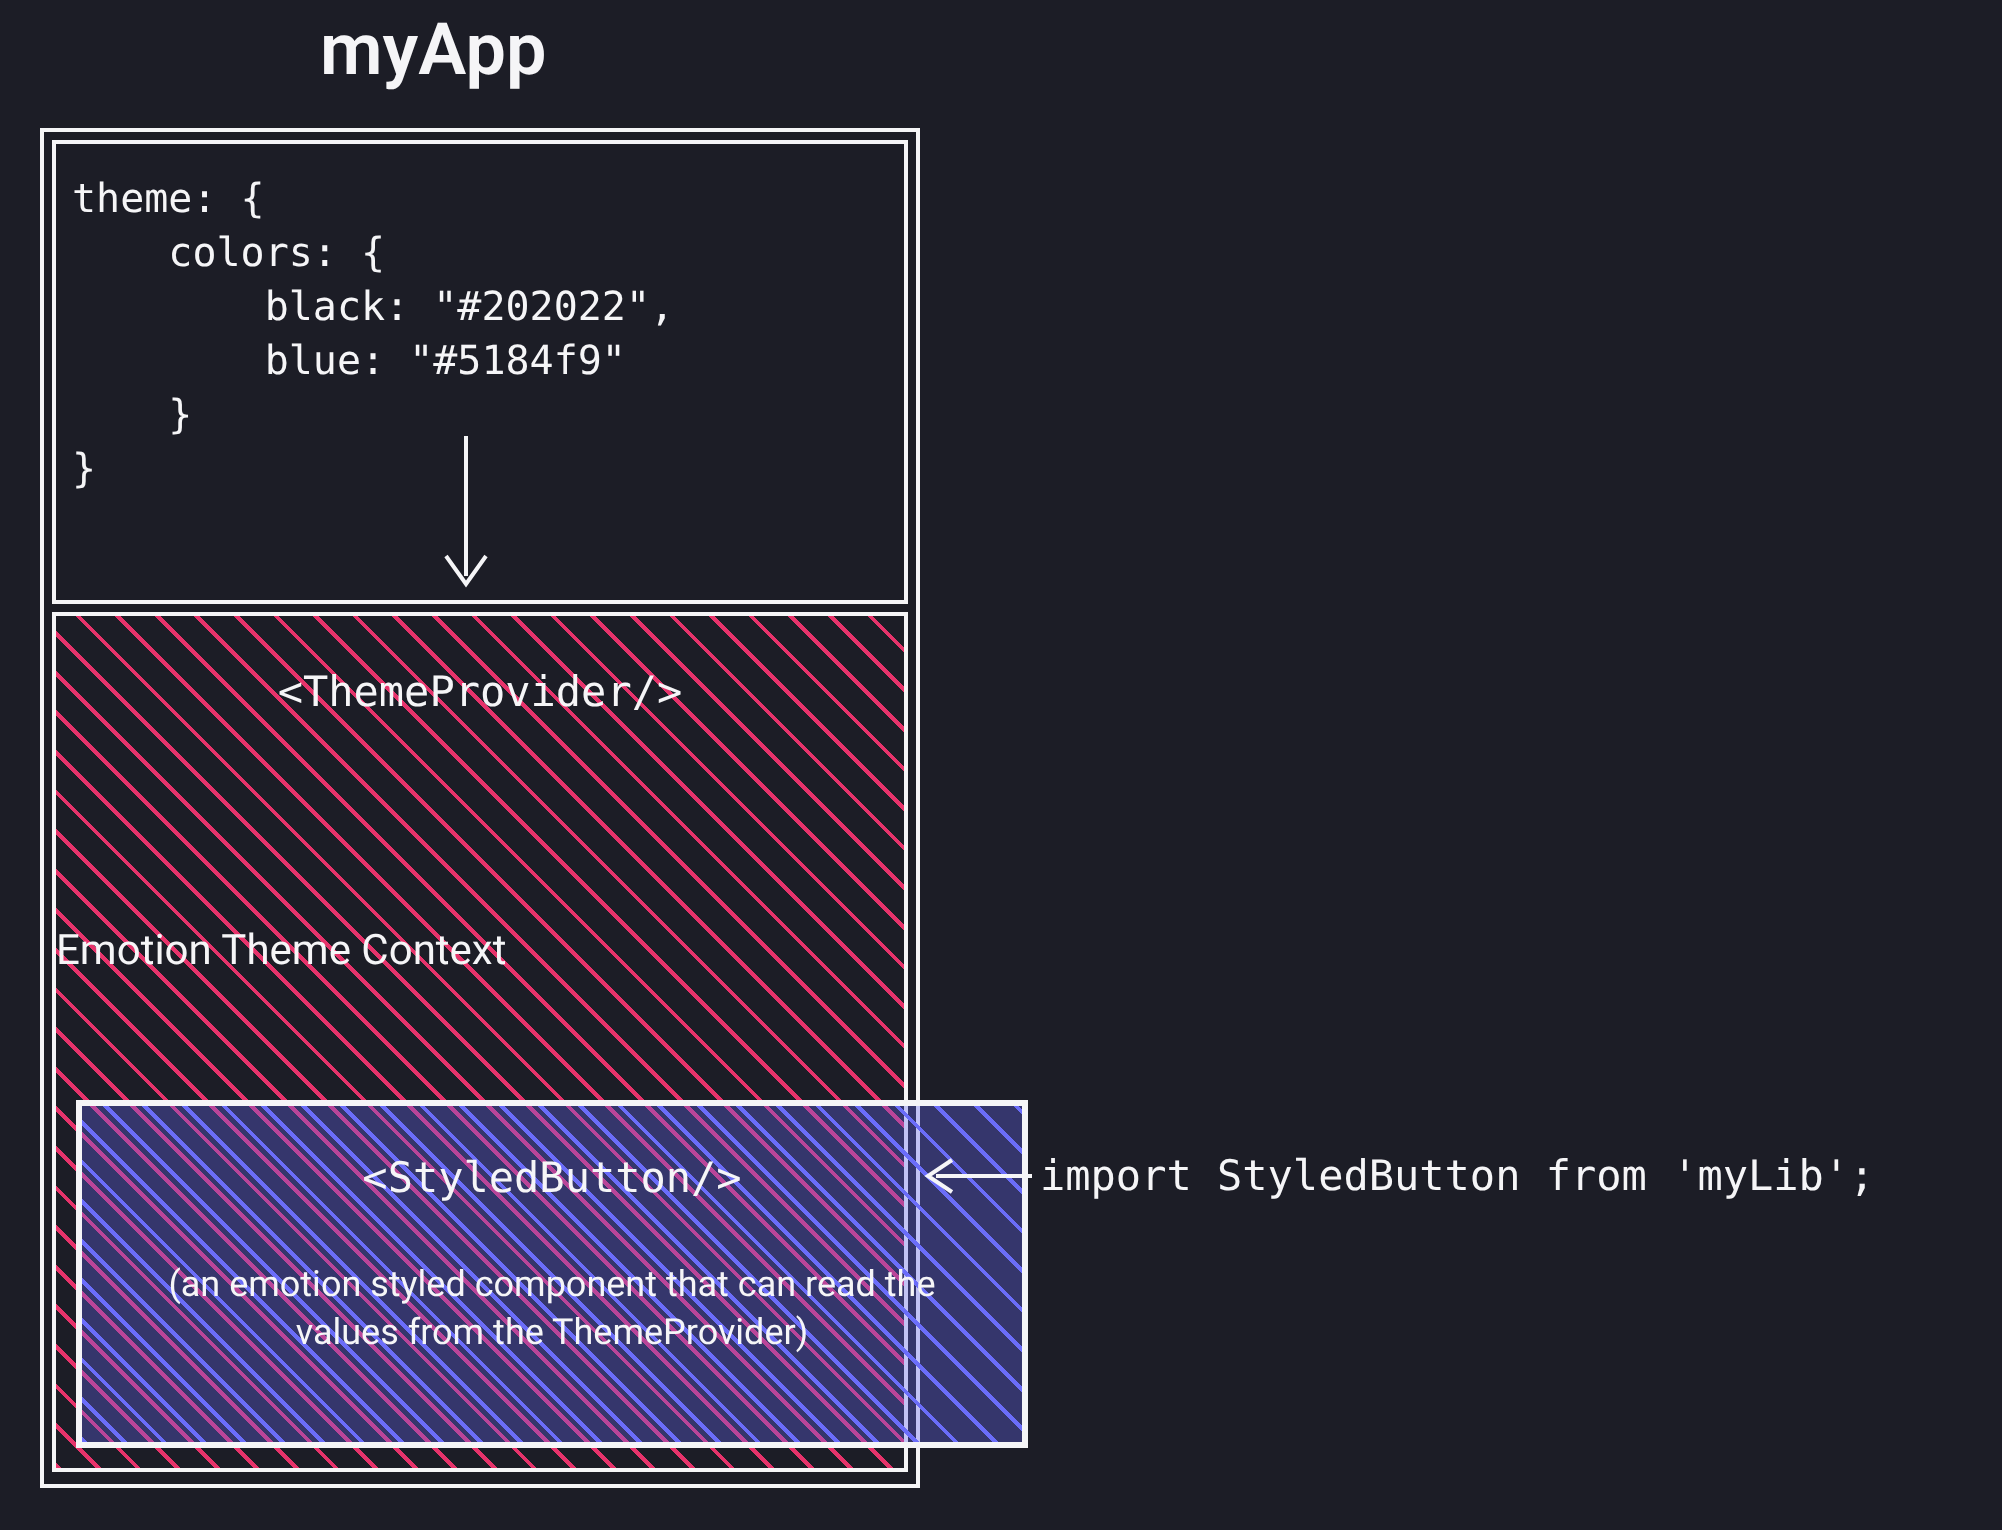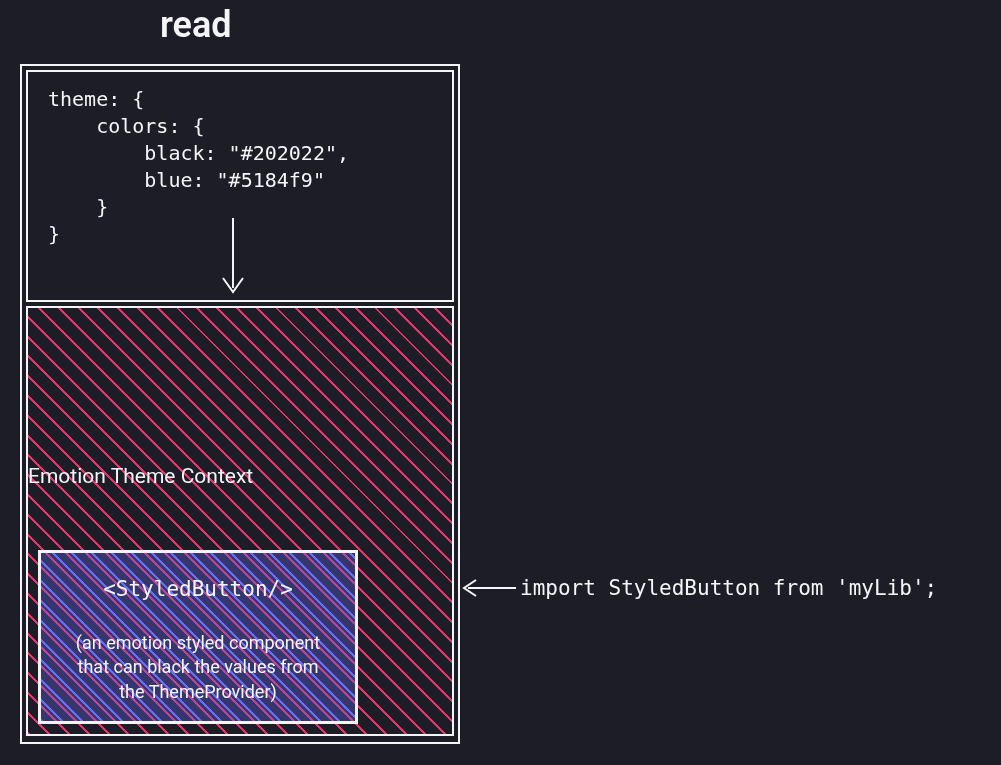--- a/index.html
+++ b/index.html
@@ -33,21 +33,21 @@
     border: 2px solid #f5f5f7;
   }
 
   .code-box {
     position: absolute;
     left: 26px;
     top: 70px;
     width: 428px;
     height: 232px;
     border: 2px solid #f5f5f7;
-    padding: 14px 20px;
+    padding: 14px 8px;
   }
   .code-box pre {
     margin: 0;
     font-size: 20px;
     line-height: 1.35;
     white-space: pre;
   }
 
   .arrow-down {
     position: absolute;
@@ -84,21 +84,21 @@
     position: absolute;
     left: 0; right: 0;
     top: 156px;
     font-size: 21px;
   }
 
   .button-box {
     position: absolute;
     left: 38px;
     top: 550px;
-    width: 320px;
+    width: 476px;
     height: 174px;
     border: 3px solid #f5f5f7;
     background-color: rgba(99, 102, 241, 0.35);
     background-image: repeating-linear-gradient(
       45deg,
       #6b6df9 0px,
       #6b6df9 2px,
       transparent 2px,
       transparent 14px
     );
@@ -130,45 +130,46 @@
   .import-text {
     position: absolute;
     left: 520px;
     top: 576px;
     font-size: 21px;
   }
 </style>
 </head>
 <body>
 
-<div class="title">read</div>
+<div class="title">myApp</div>
 
 <div class="outer"></div>
 
 <div class="code-box">
   <pre class="mono">theme: {
     colors: {
         black: "#202022",
         blue: "#5184f9"
     }
 }</pre>
 </div>
 
 <svg class="arrow-down" viewBox="0 0 30 78">
   <line x1="15" y1="0" x2="15" y2="70" stroke="#f5f5f7" stroke-width="2"></line>
   <polyline points="5,60 15,74 25,60" fill="none" stroke="#f5f5f7" stroke-width="2"></polyline>
 </svg>
 
 <div class="context-box">
+  <div class="tp mono">&lt;ThemeProvider/&gt;</div>
   <div class="etc">Emotion Theme Context</div>
 </div>
 
 <div class="button-box">
   <div class="sb mono">&lt;StyledButton/&gt;</div>
-  <div class="desc">(an emotion styled component that can black the values from the ThemeProvider)</div>
+  <div class="desc">(an emotion styled component that can read the values from the ThemeProvider)</div>
 </div>
 
 <svg class="arrow-left" viewBox="0 0 56 24">
   <line x1="56" y1="12" x2="8" y2="12" stroke="#f5f5f7" stroke-width="2"></line>
   <polyline points="16,4 4,12 16,20" fill="none" stroke="#f5f5f7" stroke-width="2"></polyline>
 </svg>
 
 <div class="import-text mono">import StyledButton from 'myLib';</div>
 
 </body></html>

